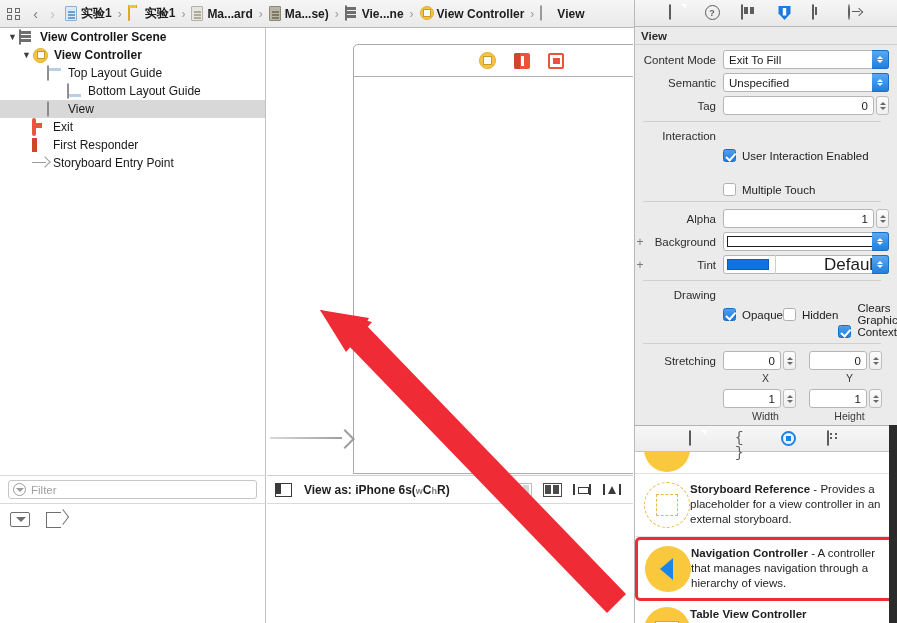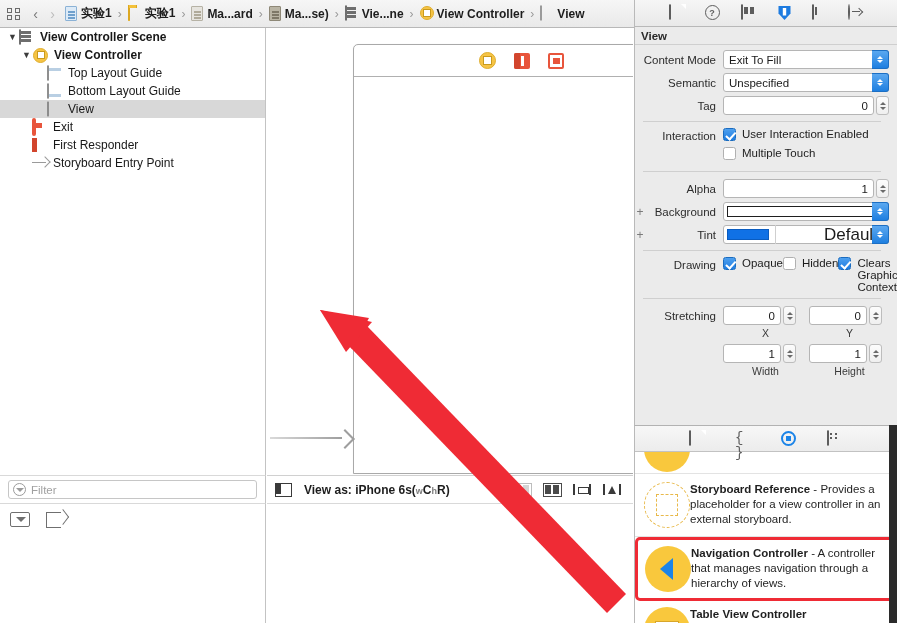--- a/index.html
+++ b/index.html
@@ -284,21 +284,21 @@
   }
   .stepper-gray {
     width: 13px; height: 19px; flex:none; margin-left: 2px;
     border:1px solid #bdbdbd; border-radius:3px; background: linear-gradient(to bottom,#fcfcfc,#efefef);
     display:flex; flex-direction:column; align-items:center; justify-content:center; gap:2px;
   }
   .stepper-gray span { width:0;height:0;border-left:3px solid transparent;border-right:3px solid transparent;}
   .stepper-gray span.up { border-bottom: 3.5px solid #6a6a6a; }
   .stepper-gray span.dn { border-top: 3.5px solid #6a6a6a; }
 
-  .cbrow { display:flex; align-items:flex-start; min-height: 19px; }
+  .cbrow { display:flex; align-items:flex-end; min-height: 19px; margin-top: 15px; }
   .cb {
     width: 13px; height: 13px; border-radius: 2.5px; flex:none; margin-right: 6px;
     border: 1px solid #b0b0b0; background: #fff; position: relative;
   }
   .cb.on { background: linear-gradient(to bottom,#4ea0ef,#1d7be0); border-color:#1a6cc0; }
   .cb.on::after{
     content:''; position:absolute; left:3.6px; top:1px; width:4px; height:7.5px;
     border-right: 2px solid #fff; border-bottom: 2px solid #fff; transform: rotate(42deg);
   }
   .cbtext { font-size: 11.5px; color:#1c1c1c; }
@@ -448,21 +448,21 @@
       <span class="tw">▼</span>
       <span class="tree-icon">
           <span class="ic-vc"></span>
         </span>
       <span class="tree-label">View Controller</span>
     </div>
     <div class="tree-row" style="padding-left:47px;">
       <span class="tree-icon"><span class="ic-guide-top"></span></span>
       <span class="tree-label normal">Top Layout Guide</span>
     </div>
-    <div class="tree-row" style="padding-left:47px;">
+    <div class="tree-row" style="padding-left:67px;">
       <span class="tree-icon"><span class="ic-guide-bot"></span></span>
       <span class="tree-label normal">Bottom Layout Guide</span>
     </div>
     <div class="tree-row selected" style="padding-left:47px;">
       <span class="tree-icon"><span class="ic-view"></span></span>
       <span class="tree-label normal">View</span>
     </div>
     <div class="tree-row" style="padding-left:32px;">
       <span class="tree-icon"><span class="ic-exit"></span></span>
       <span class="tree-label normal">Exit</span>

